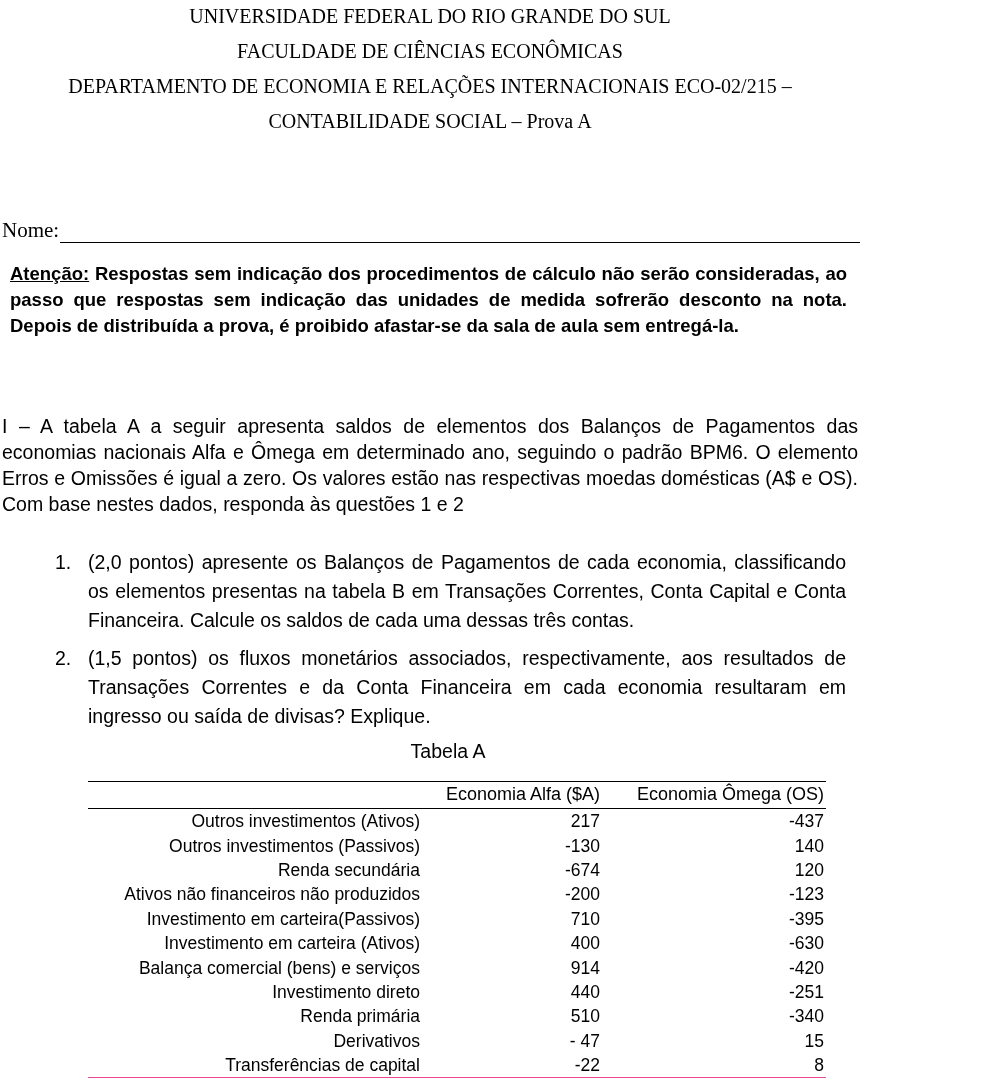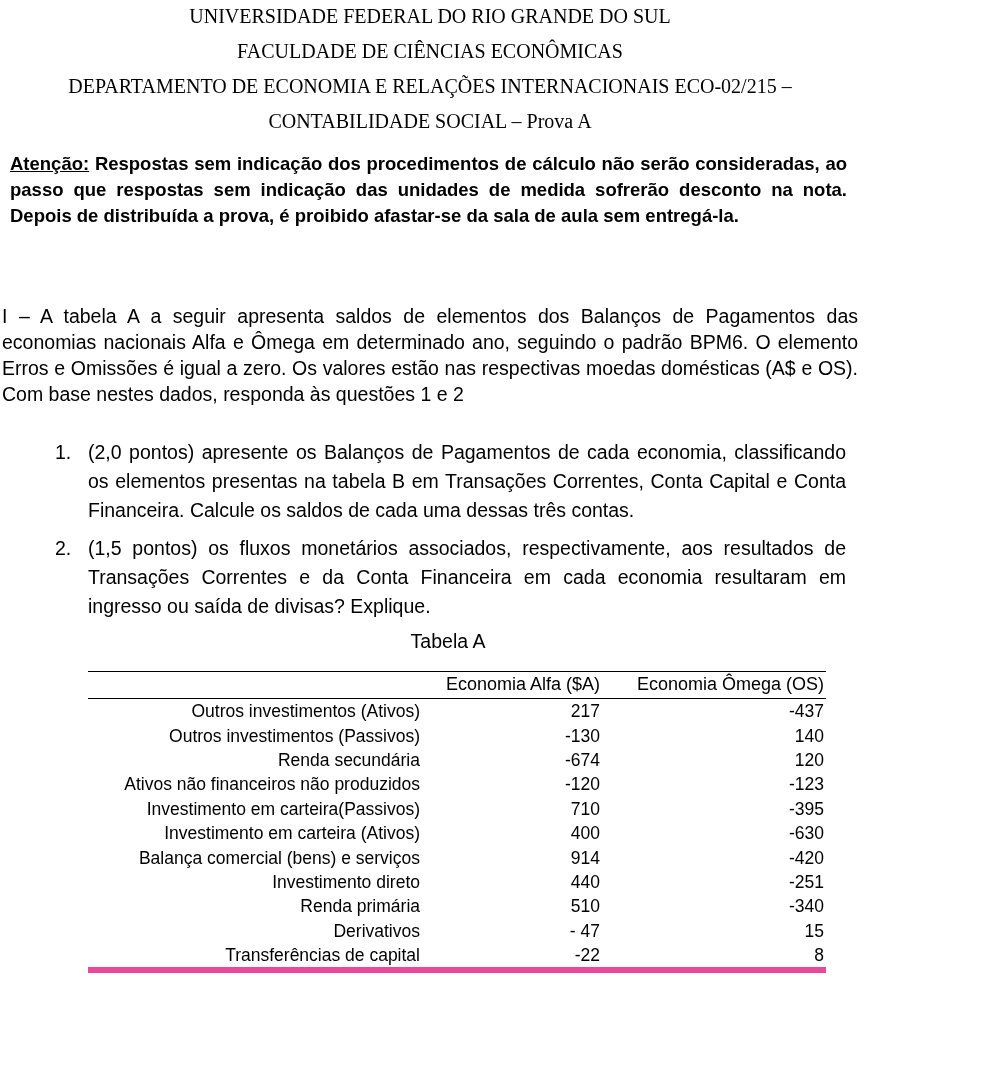--- a/index.html
+++ b/index.html
@@ -55,21 +55,21 @@
   
   .table-title {
     margin-top: 8px; padding-left: 36px; text-align: center;
     font-size: 19.5px; line-height: 24px;
   }
 
   
   .data-table {
     margin: 18px 0 0 88px; width: 738px;
     border-collapse: collapse; table-layout: fixed;
-    border-top: 1px solid #000; border-bottom: 6px solid #ec4899;
+    border-top: 1px solid #000; border-bottom: 1px solid #ec4899;
     font-size: 17.5px;
   }
   .data-table col.c-label { width: 334px; }
   .data-table col.c-alfa  { width: 180px; }
   .data-table col.c-omega { width: 224px; }
   .data-table th {
     font-weight: normal; font-size: 18px; text-align: right;
     padding: 2px 2px 3px 0; border-bottom: 1px solid #000;
     white-space: nowrap;
   }
@@ -83,20 +83,24 @@
 
 <div class="page">
 
   <header class="doc-header">
     <div>UNIVERSIDADE FEDERAL DO RIO GRANDE DO SUL</div>
     <div>FACULDADE DE CIÊNCIAS ECONÔMICAS</div>
     <div>DEPARTAMENTO DE ECONOMIA E RELAÇÕES INTERNACIONAIS ECO-02/215 –</div>
     <div>CONTABILIDADE SOCIAL – Prova A</div>
   </header>
 
+  <div class="name-row">
+    <span class="name-label">Nome:</span>
+    <span class="name-underline"></span>
+  </div>
 
   <p class="attention">
     <span class="attention-label">Atenção:</span>
     <span>Respostas sem indicação dos procedimentos de cálculo não serão consideradas, ao passo que respostas sem indicação das unidades de medida sofrerão desconto na nota. Depois de distribuída a prova, é proibido afastar-se da sala de aula sem entregá-la.</span>
   </p>
 
   <p class="section-i">I – A tabela A a seguir apresenta saldos de elementos dos Balanços de Pagamentos das economias nacionais Alfa e Ômega em determinado ano, seguindo o padrão BPM6. O elemento Erros e Omissões é igual a zero. Os valores estão nas respectivas moedas domésticas (A$ e OS). Com base nestes dados, responda às questões 1 e 2</p>
 
   <div class="q-list">
     <div class="q-item">
@@ -135,21 +139,21 @@
           <td>-130</td>
           <td>140</td>
         </tr>
         <tr>
           <td>Renda secundária</td>
           <td>-674</td>
           <td>120</td>
         </tr>
         <tr>
           <td>Ativos não financeiros não produzidos</td>
-          <td>-120</td>
+          <td>-200</td>
           <td>-123</td>
         </tr>
         <tr>
           <td>Investimento em carteira(Passivos)</td>
           <td>710</td>
           <td>-395</td>
         </tr>
         <tr>
           <td>Investimento em carteira (Ativos)</td>
           <td>400</td>

